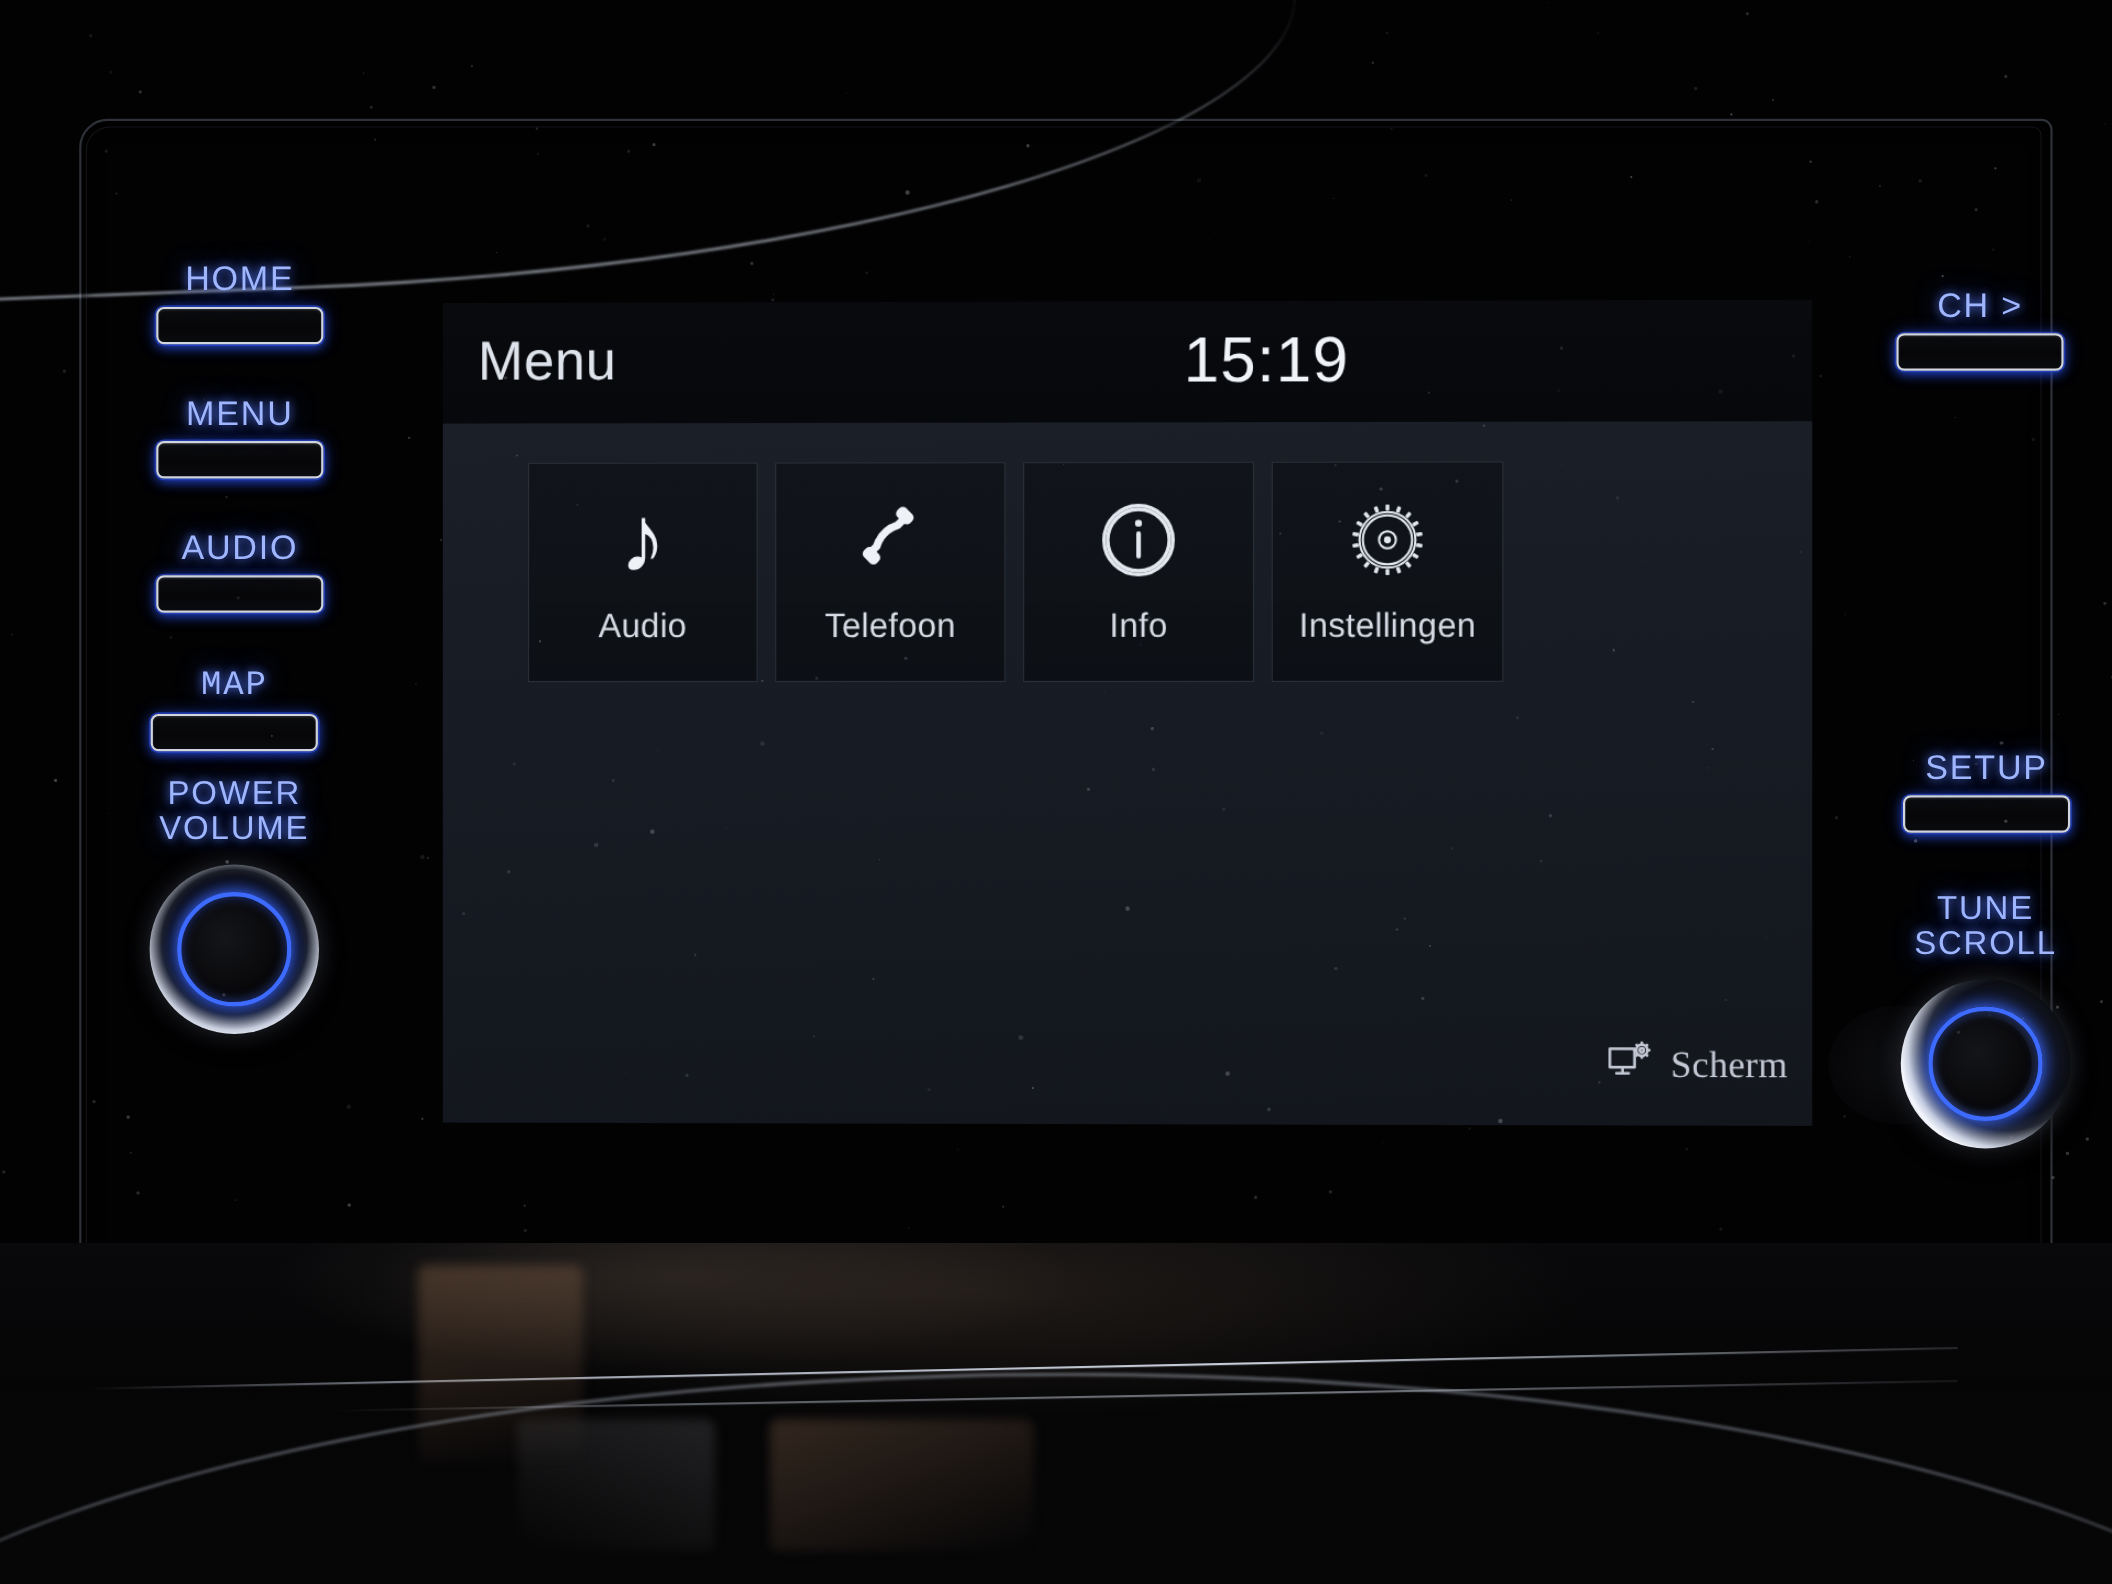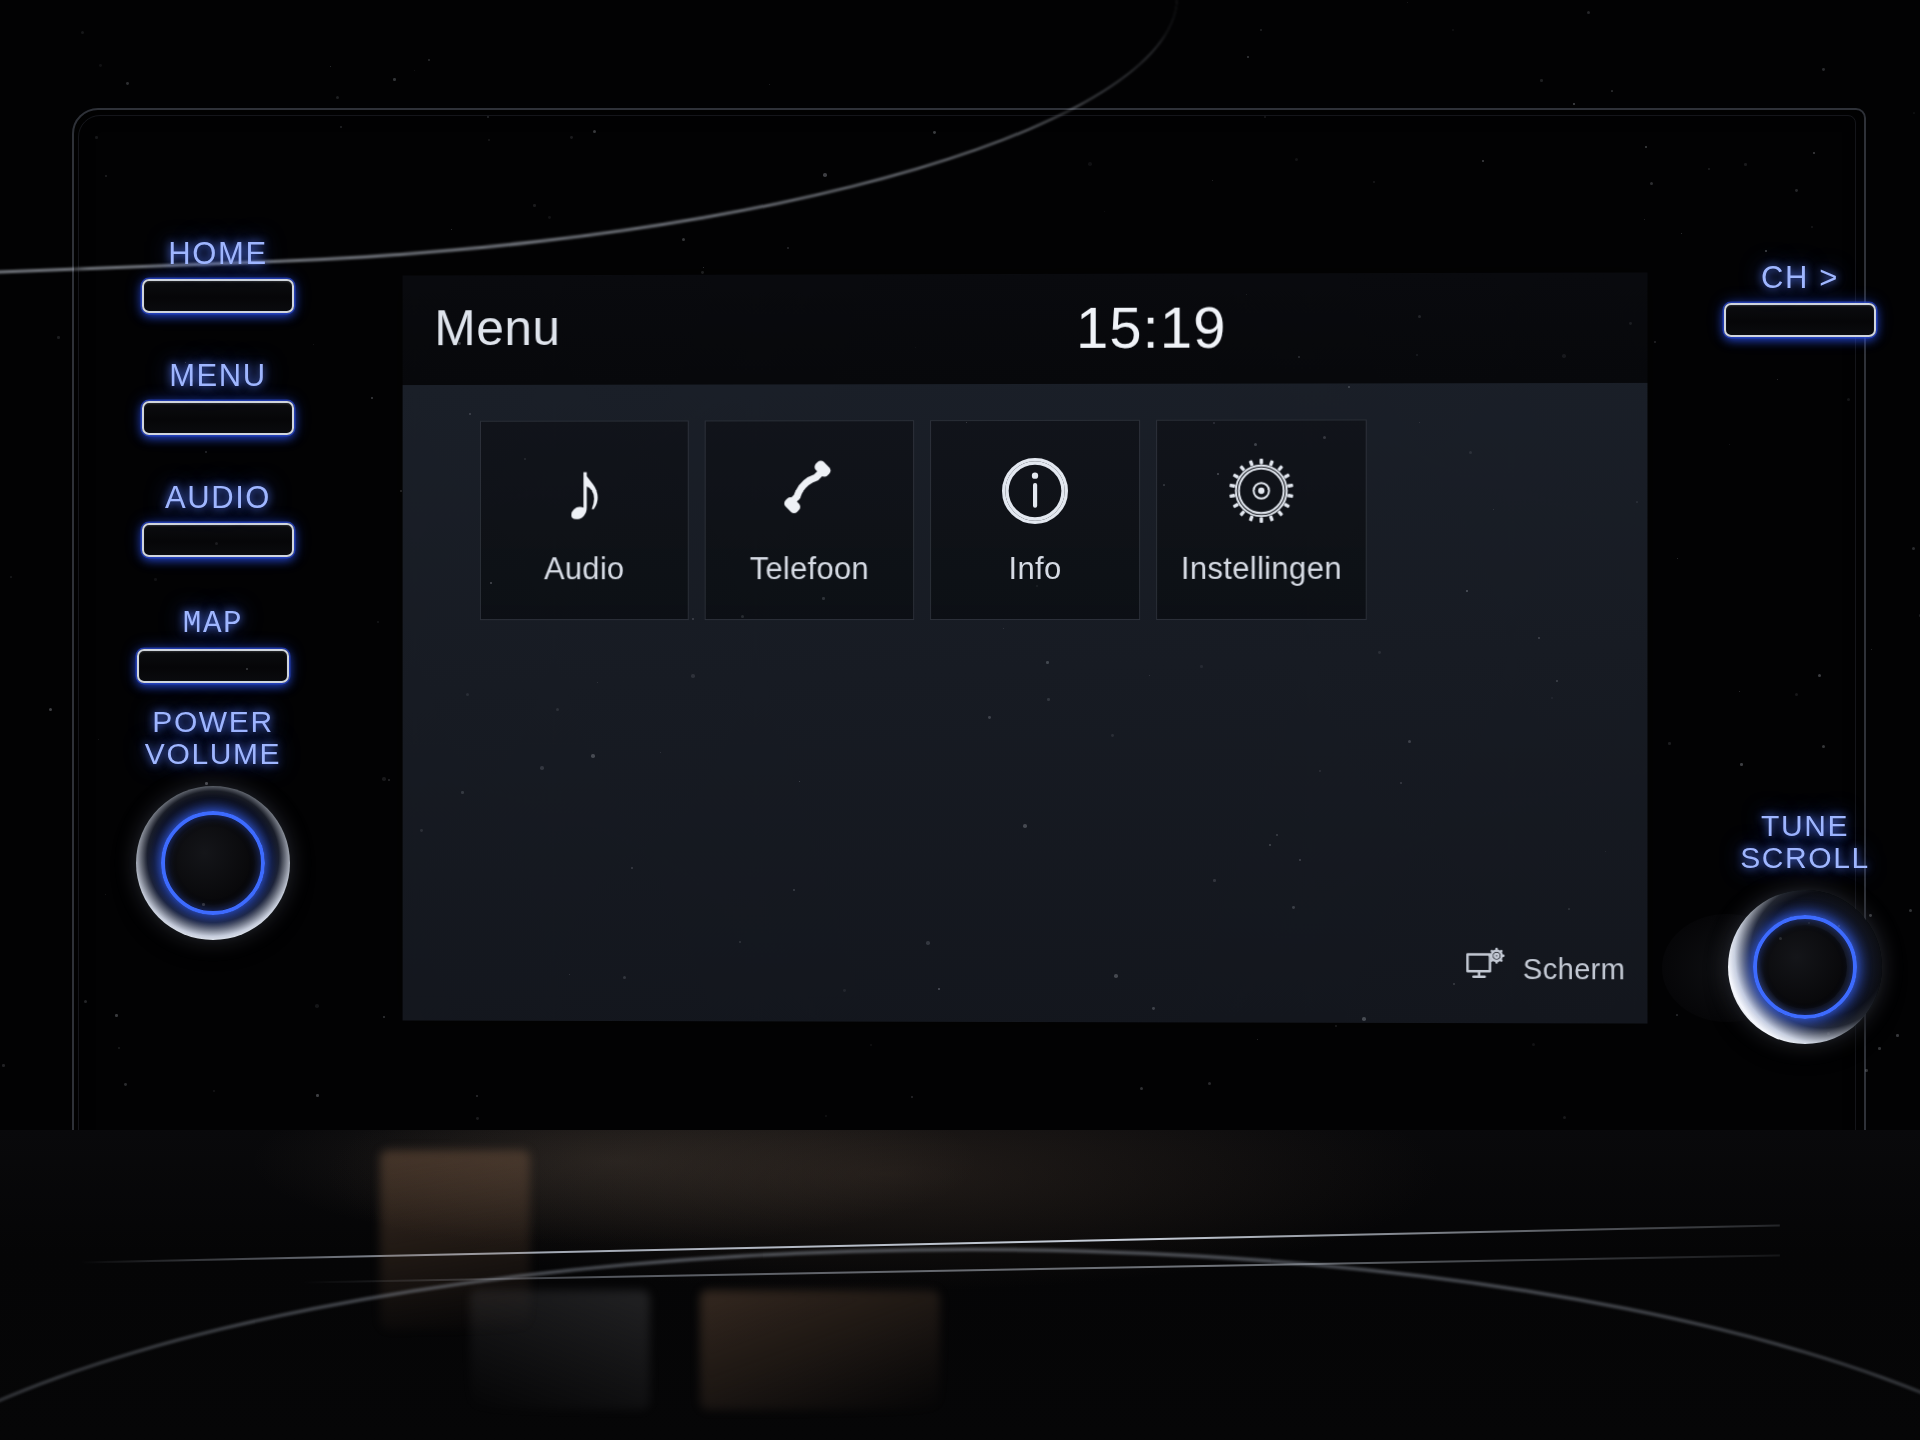--- a/index.html
+++ b/index.html
@@ -214,21 +214,21 @@
     color: #eef1f6;
   }
   .screen-footer-btn {
     position: absolute;
     right: 22px; bottom: 32px;
     display: flex;
     align-items: center;
     gap: 12px;
     color: #c3c9d4;
   }
-  .screen-footer-label { font-size: 29px; letter-spacing: 0.3px; }
+  .screen-footer-label { font-size: 34px; letter-spacing: 0.3px; font-family: Liberation Serif, serif; }
 
   
   .speck {
     position: absolute;
     background: rgba(225,230,240,0.5);
     border-radius: 50%;
     pointer-events: none;
   }
 </style>
 </head>
@@ -269,20 +269,24 @@
     </div>
   </div>
 
   <div class="key-col" style="left:1710px; top:262px; width:180px;">
     <div class="key-label">CH  &gt;</div>
     <div class="key-bar"></div>
   </div>
 
 
 
+  <div class="key-col" style="left:1716px; top:682px; width:180px;">
+    <div class="key-label">SETUP</div>
+    <div class="key-bar"></div>
+  </div>
 
   <div class="knob-wrap" style="left:1710px; top:810px; width:190px;">
     <div class="key-label" style="font-size:30px;">TUNE
 SCROLL</div>
     <div style="position:relative; margin:16px auto 0; width:154px;">
       <div class="knob-shadowlobe"></div>
       <div class="knob knob-tune">
         <div class="knob-face"></div>
         <div class="knob-ring"></div>
       </div>

